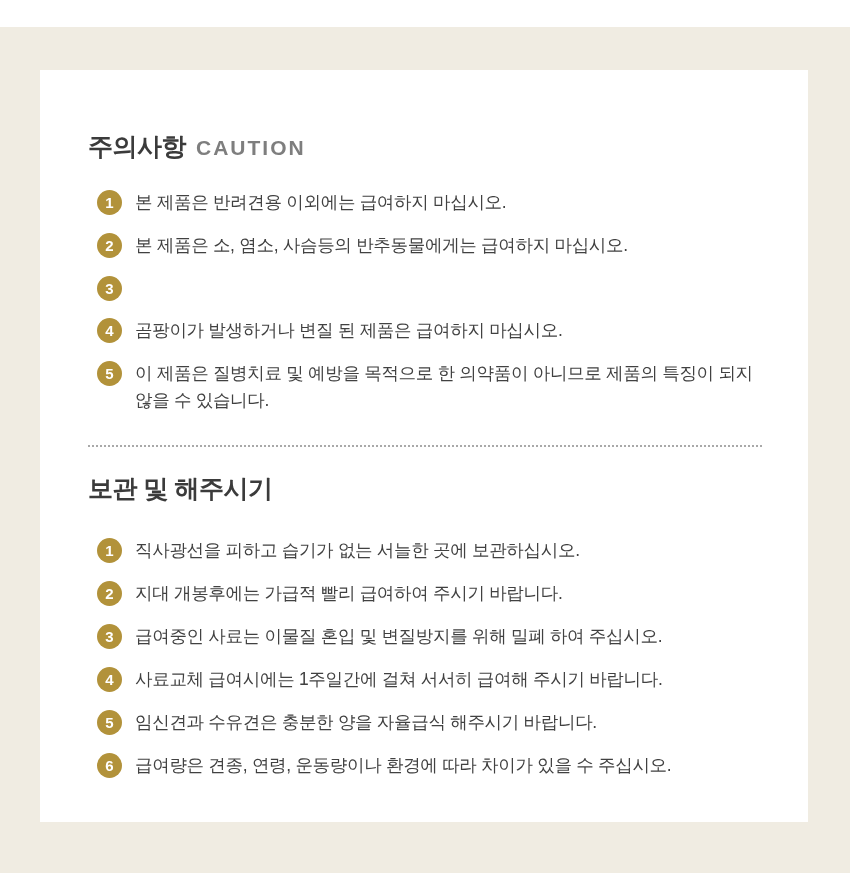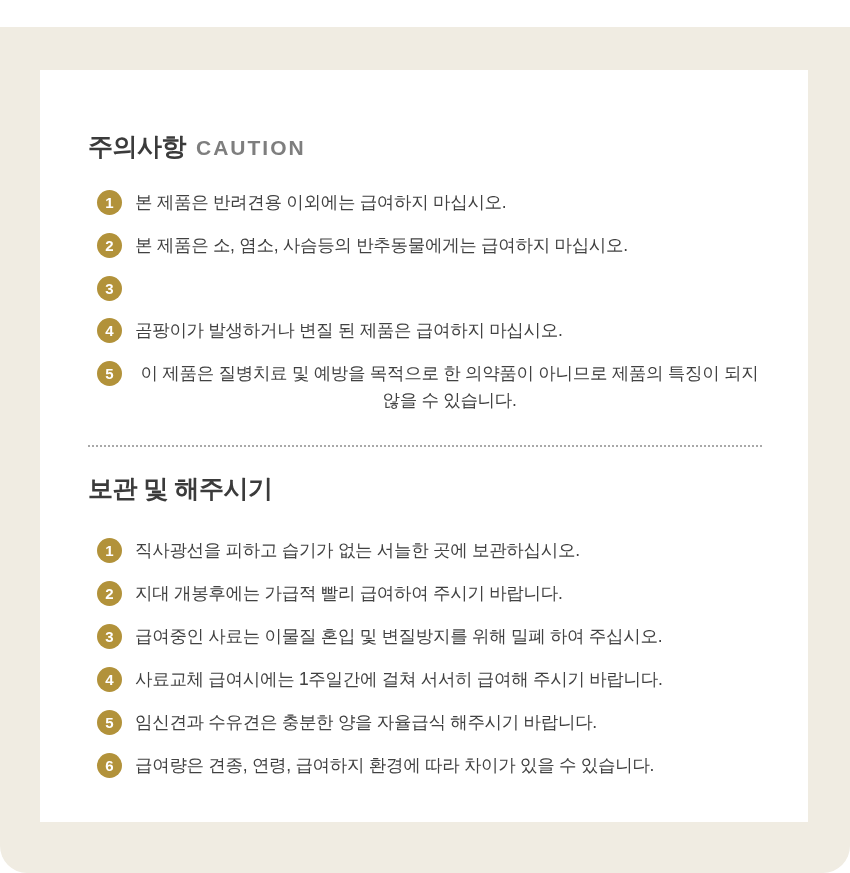--- a/index.html
+++ b/index.html
@@ -15,21 +15,20 @@
   html, body {
     width: 850px;
     font-family: "Liberation Sans", "DejaVu Sans", sans-serif;
   }
   .page {
     position: relative;
     width: 850px;
     height: 873px;
     background: #ffffff;
     overflow: hidden;
-    border-radius: 27px;
   }
   .beige-backdrop {
     position: absolute;
     left: 0;
     top: 27px;
     width: 850px;
     height: 846px;
     background: var(--bg);
   }
   .card {
@@ -81,21 +80,20 @@
     justify-content: center;
     margin-right: 13px;
     margin-top: 1px;
   }
   .item-text {
     font-size: 17.5px;
     color: var(--text);
     line-height: 27px;
     letter-spacing: -0.3px;
     max-width: 632px;
-    text-align: center;
   }
   .divider {
     height: 0;
     border-top: 2px dotted var(--dot);
     margin: 31px 2px 25px 0;
   }
   .storage-title { margin-bottom: 32px; }
 </style>
 </head>
 <body>
@@ -157,19 +155,19 @@
         <div class="item">
           <span class="badge">4</span>
           <p class="item-text">사료교체 급여시에는 1주일간에 걸쳐 서서히 급여해 주시기 바랍니다.</p>
         </div>
         <div class="item">
           <span class="badge">5</span>
           <p class="item-text">임신견과 수유견은 충분한 양을 자율급식 해주시기 바랍니다.</p>
         </div>
         <div class="item">
           <span class="badge">6</span>
-          <p class="item-text">급여량은 견종, 연령, 급여하지 환경에 따라 차이가 있을 수 있습니다.</p>
+          <p class="item-text">급여량은 견종, 연령, 운동량이나 환경에 따라 차이가 있을 수 주십시오.</p>
         </div>
       </div>
     </div>
 
   </div>
 </div>
 
 </body></html>

